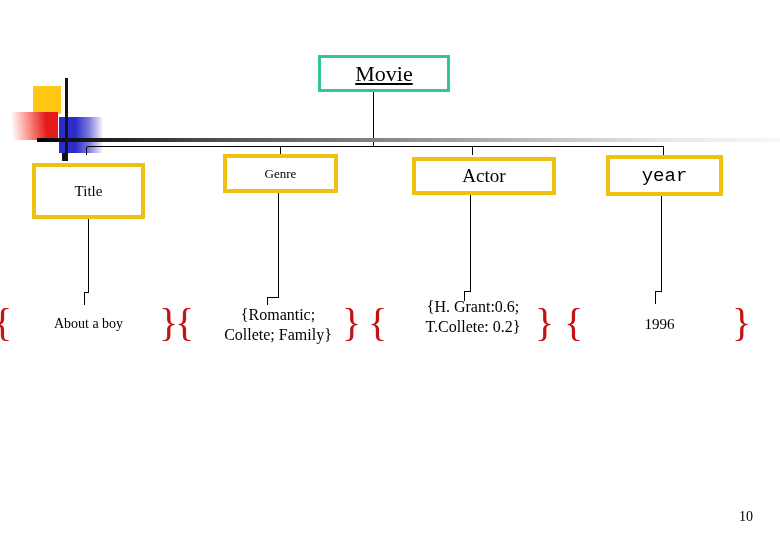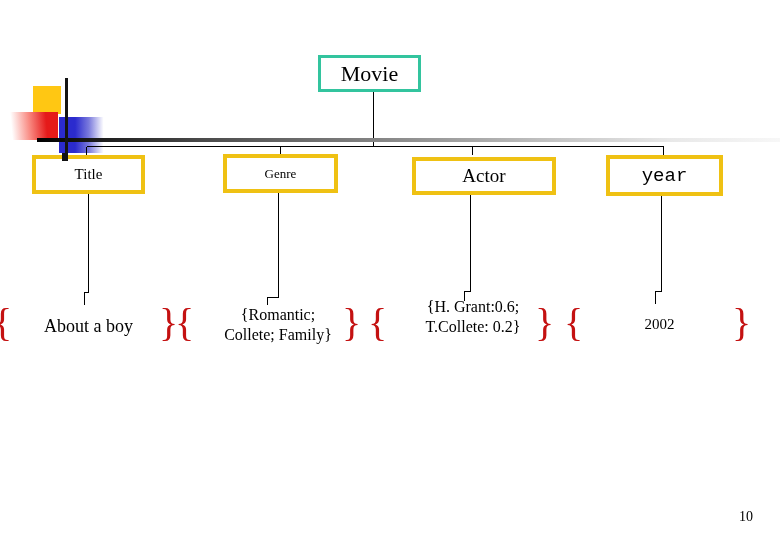--- a/index.html
+++ b/index.html
@@ -19,28 +19,28 @@
   .decor-bar{position:absolute;left:37px;top:138px;width:743px;height:4px;z-index:3;
     background:linear-gradient(90deg,#000 0%,#4a4a4a 22%,#8a8a8a 48%,#c0c0c0 68%,#e8e8e8 85%,#f7f7f7 100%);}
   
   .connectors{position:absolute;left:0;top:0;width:780px;height:540px;z-index:2;pointer-events:none;}
   .connectors path{stroke:#000;stroke-width:1;fill:none;shape-rendering:crispEdges;}
   
   .box{position:absolute;box-sizing:border-box;background:#fff;display:flex;
     align-items:center;justify-content:center;z-index:4;}
   .box-teal{border:3px solid #33C49E;}
   .box-gold{border:4px solid #EFC113;}
-  .movie-box{left:318px;top:55px;width:103px;height:37px;font-size:22px;}
-  .title-box{left:32px;top:155px;width:113px;height:39px;font-size:15px;}
+  .movie-box{left:318px;top:55px;width:132px;height:37px;font-size:22px;text-decoration:underline;}
+  .title-box{left:32px;top:163px;width:113px;height:56px;font-size:15px;}
   .genre-box{left:223px;top:154px;width:115px;height:39px;font-size:13px;}
   .actor-box{left:412px;top:157px;width:144px;height:38px;font-size:19px;}
   .year-box{left:606px;top:155px;width:117px;height:41px;font-size:19px;font-family:Liberation Mono, monospace;}
   
   .val{position:absolute;z-index:4;}
-  .val-title{left:32px;top:316px;width:113px;text-align:center;font-size:18px;}
+  .val-title{left:32px;top:316px;width:113px;text-align:center;font-size:14px;}
   .val-genre{left:202px;top:305px;width:152px;text-align:center;font-size:16px;line-height:20px;}
   .val-actor{left:408px;top:297px;width:130px;text-align:center;font-size:16px;line-height:20px;}
   .val-year{left:603px;top:316px;width:113px;text-align:center;font-size:15px;}
   .val-line{display:block;}
   .brace{position:absolute;top:301px;color:#C41111;font-size:40px;line-height:44px;
     font-family:"Liberation Serif",serif;z-index:4;}
   .b1{left:-7px;} .b2{left:159px;} .b3{left:175px;} .b4{left:342px;}
   .b5{left:368px;} .b6{left:535px;} .b7{left:564px;} .b8{left:732px;}
   
   .page-num{position:absolute;left:729px;top:509px;width:24px;text-align:right;
@@ -100,18 +100,18 @@
   <span class="brace b4">}</span>
 
   <span class="brace b5">{</span>
   <div class="val val-actor">
     <span class="val-line">{H. Grant:0.6;</span>
     <span class="val-line">T.Collete: 0.2}</span>
   </div>
   <span class="brace b6">}</span>
 
   <span class="brace b7">{</span>
-  <div class="val val-year">2002</div>
+  <div class="val val-year">1996</div>
   <span class="brace b8">}</span>
 
   <div class="page-num">10</div>
 
 </div>
 
 </body></html>

